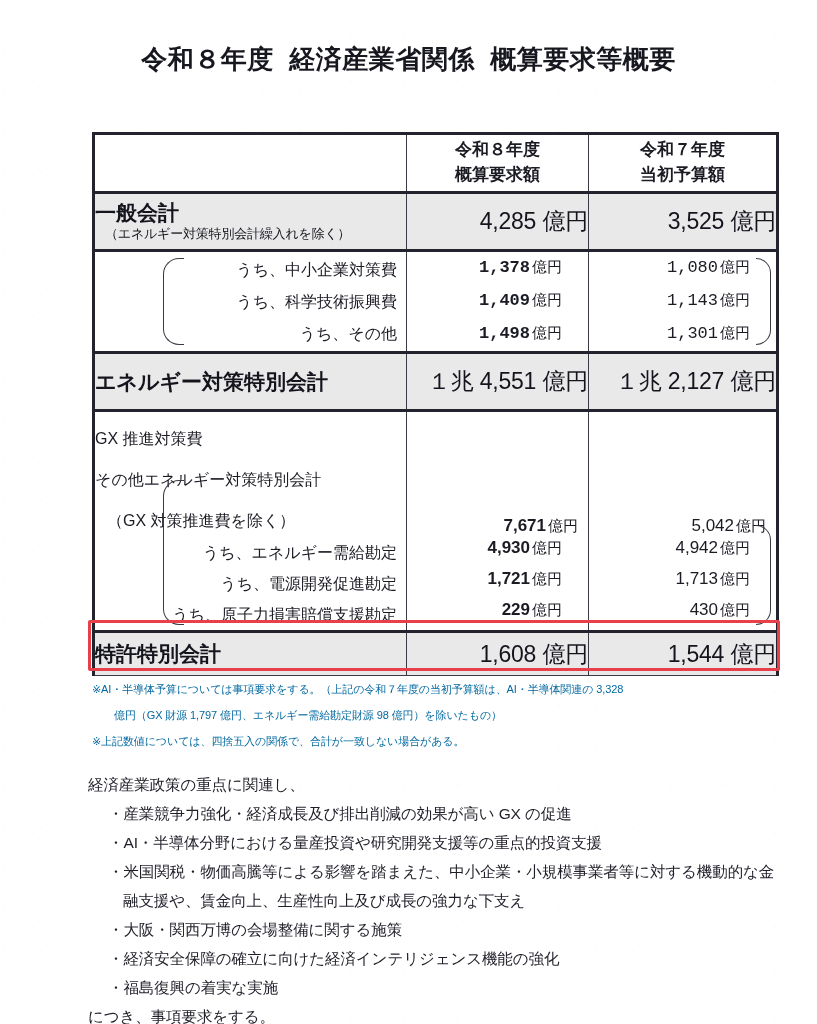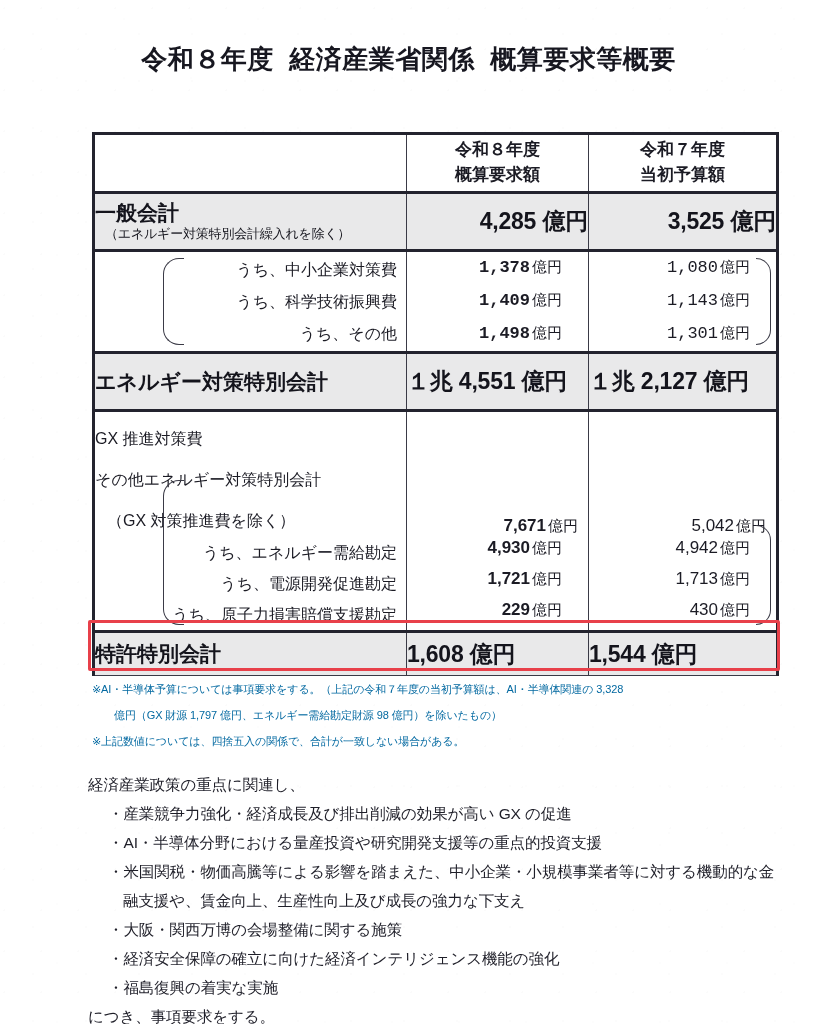--- a/index.html
+++ b/index.html
@@ -102,26 +102,26 @@
     margin-top: 3px;
     padding-left: 10px;
     letter-spacing: -0.2px;
   }
   .row-main-h { height: 58px; }
 
   .val-big {
     text-align: right;
     padding-right: 10px;
     font-size: 23px;
-    font-weight: bold;
+    font-weight: normal;
     letter-spacing: -0.2px;
     color: #14141c;
     white-space: nowrap;
   }
-  .val-big.c { text-align: left; }
+  .val-big.c { text-align: right; }
 
   
   .sub-block-label {
     position: relative;
     padding: 0;
     height: 97px;
   }
   .sub-rows {
     display: flex;
     flex-direction: column;

